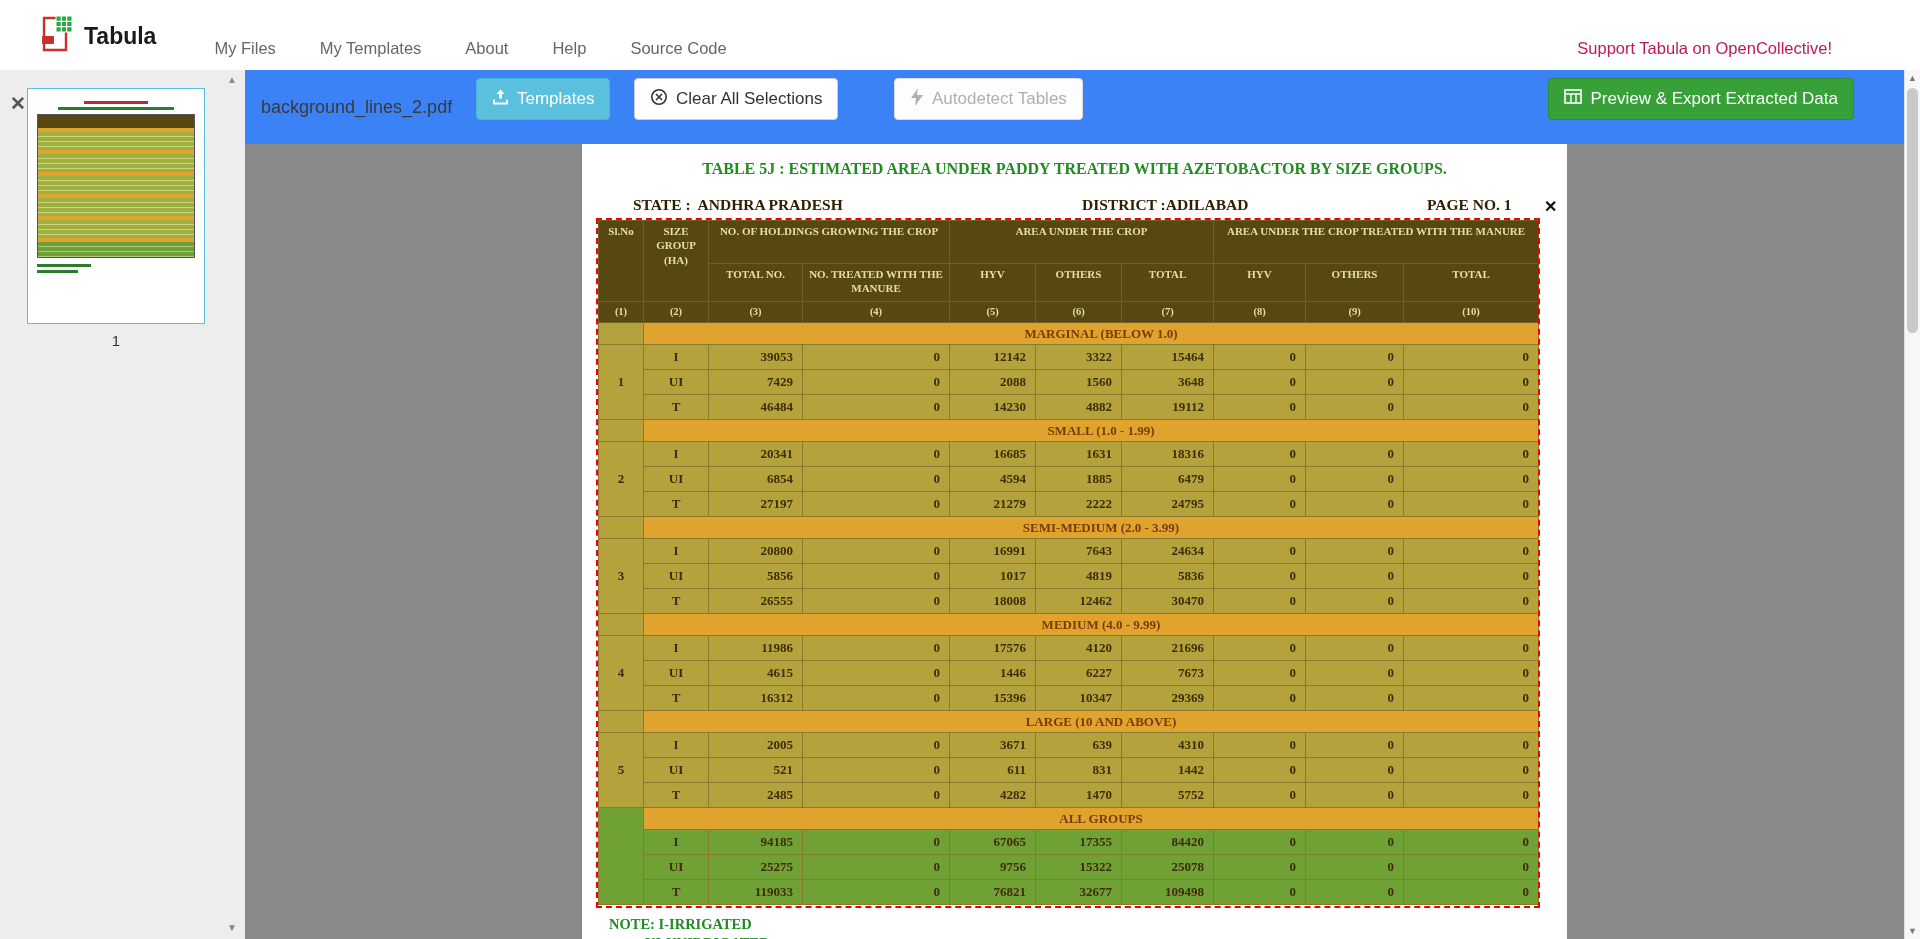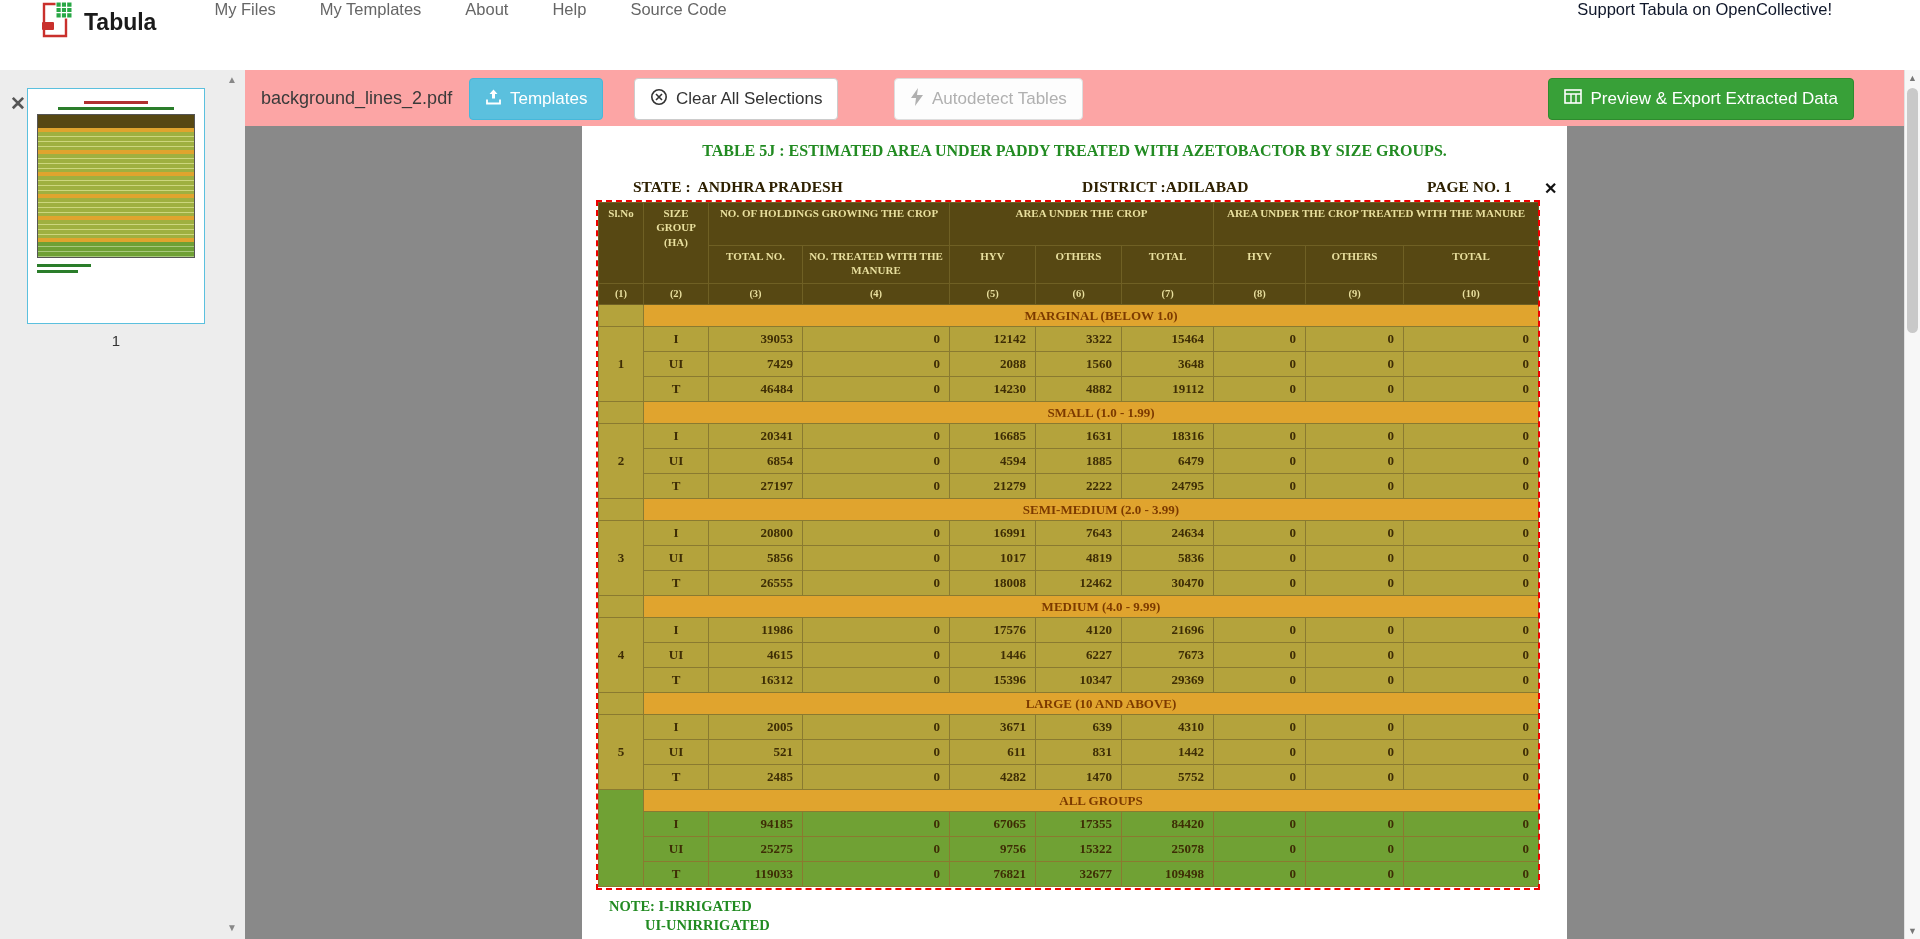--- a/index.html
+++ b/index.html
@@ -1,25 +1,25 @@
 <!DOCTYPE html>
 <html><head>
 <meta charset="utf-8">
 <style>
   * { margin:0; padding:0; box-sizing:border-box; }
   html,body { width:1920px; height:939px; overflow:hidden; background:#fff;
               font-family:"Liberation Sans", sans-serif; }
 
   
-  .navbar { height:58px; background:#fff; display:flex; align-items:flex-start; padding-left:38px; position:relative; }
+  .navbar { height:58px; background:#fff; display:flex; align-items:flex-end; padding-left:38px; position:relative; }
   .brand { display:flex; align-items:center; gap:10px; cursor:pointer; }
   .brand-text { font-size:23px; font-weight:bold; color:#1a1a1a; }
   .nav-items { display:flex; margin-left:36px; }
   .nav-item { font-size:16.5px; color:#666; padding:0 22px; cursor:pointer; text-decoration:none; }
-  .nav-right { position:absolute; right:88px; font-size:16.5px; color:#0f172a; cursor:pointer; }
+  .nav-right { position:absolute; right:88px; font-size:16.5px; color:#be185d; cursor:pointer; }
   .strip { height:12px; background:#fff; }
 
   
   .app-row { display:flex; height:869px; }
 
   
   .sidebar { width:245px; flex:none; background:#ededed; position:relative; }
   .remove-file { position:absolute; left:10px; top:22px; font-size:19px; font-weight:bold; color:#555; cursor:pointer; }
   .thumb { position:absolute; left:27px; top:18px; width:178px; height:236px; background:#fff;
            border:1px solid #5bc0de; padding:10px 9px; cursor:pointer; }
@@ -31,26 +31,26 @@
   .mr { height:18px; background:repeating-linear-gradient(#9fb040 0 4px, #cdd67d 4px 5px); }
   .mg { height:15px; background:repeating-linear-gradient(#6fa035 0 4px, #a8c87d 4px 5px); }
   .thumb-num { position:absolute; top:262px; left:27px; width:178px; text-align:center; font-size:15px; color:#333; }
   .sb-up { position:absolute; top:4px; right:8px; font-size:10px; color:#888; cursor:pointer; }
   .sb-down { position:absolute; bottom:6px; right:8px; font-size:10px; color:#888; cursor:pointer; }
 
   
   .right-col { width:1659px; flex:none; display:flex; flex-direction:column; }
 
   
-  .toolbar { height:56px; flex:none; background:#fca5a5; position:relative; }
+  .toolbar { height:74px; flex:none; background:#3b82f6; position:relative; }
   .filename { position:absolute; left:16px; top:50%; transform:translateY(-50%); font-size:18px; color:#3a3a3a; }
   .btn { position:absolute; top:8px; height:42px; display:inline-flex; align-items:center; gap:8px;
          border-radius:4px; font-size:17px; padding:0 15px; border:1px solid transparent;
          cursor:pointer; font-family:inherit; white-space:nowrap; }
-  .btn-info { left:224px; background:#5bc0de; border-color:#46b8da; color:#fff; }
+  .btn-info { left:231px; background:#5bc0de; border-color:#46b8da; color:#fff; }
   .btn-default { left:389px; background:#fff; border-color:#ccc; color:#333; }
   .btn-disabled { left:649px; background:#fdfdfd; border-color:#ddd; color:#b0b0b0; cursor:default; }
   .btn-success { right:50px; background:#38a038; border-color:#2e8b2e; color:#fff; }
 
   
   .doc-area { flex:1; background:#898989; position:relative; overflow:hidden; }
   .pdf-page { position:absolute; left:337px; top:0; width:985px; height:908px; background:#fff;
               font-family:"Liberation Serif", serif; }
   .pdf-title { position:absolute; top:16px; left:0; width:100%; text-align:center;
                font-weight:bold; font-size:16px; color:#228B22; }

